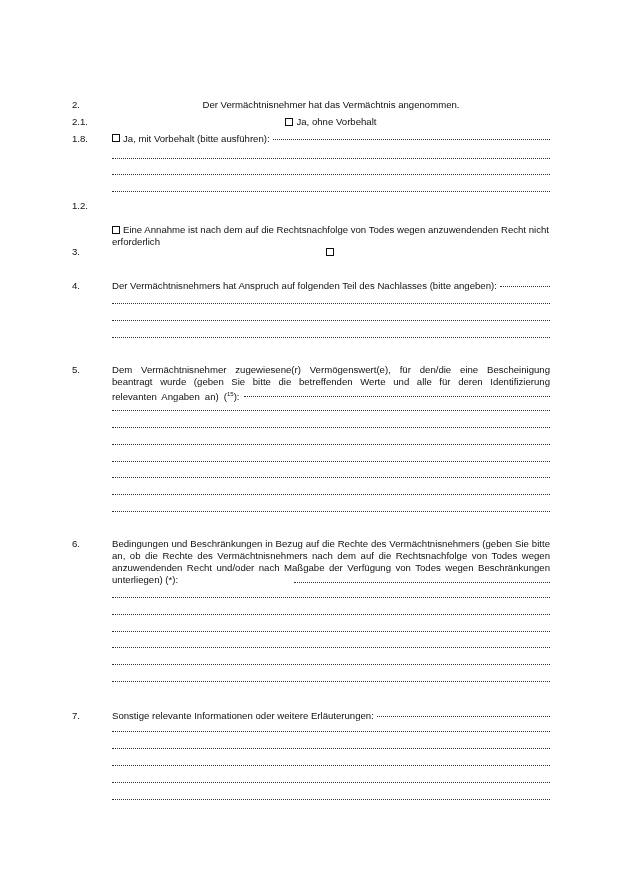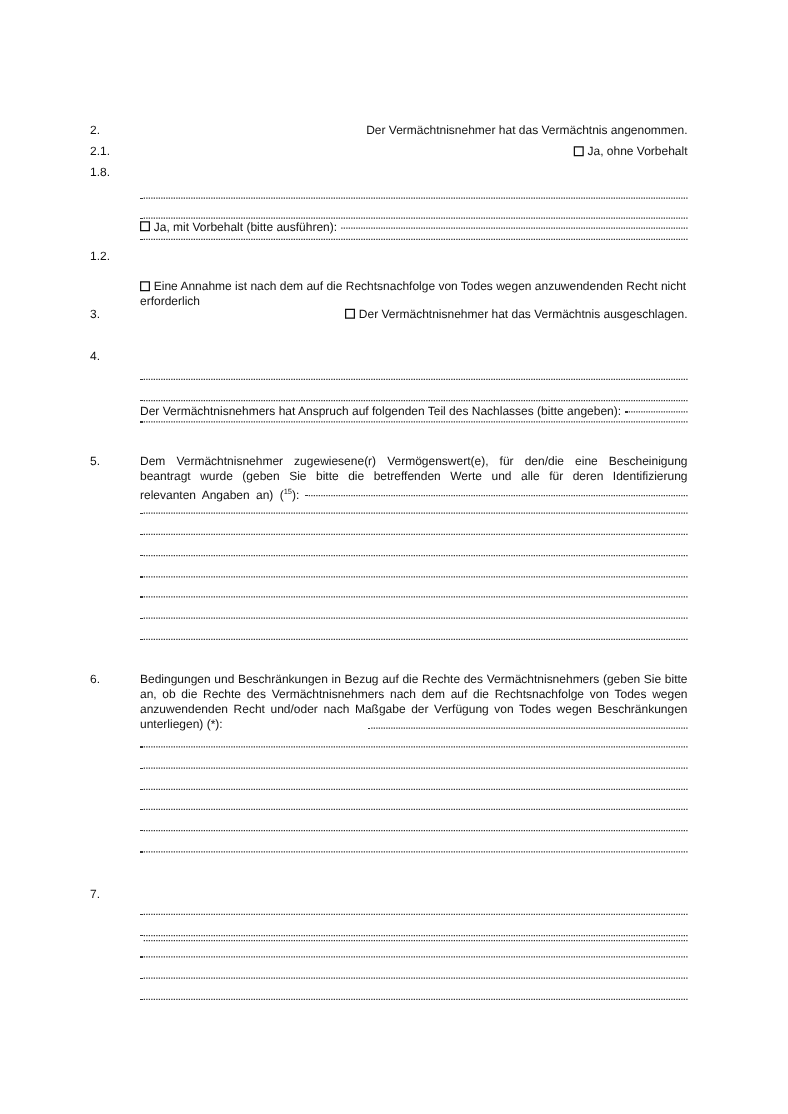--- a/index.html
+++ b/index.html
@@ -1,24 +1,24 @@
 <!DOCTYPE html>
 <html><head>
   <meta charset="utf-8">
   <style>
     html, body { margin: 0; padding: 0; background: #ffffff; }
     body { width: 630px; height: 891px; position: relative; overflow: hidden;
       font-family: "Liberation Sans", sans-serif; font-size: 9.6px; color: #111111; }
     .row { position: absolute; left: 72px; width: 478px; }
     .num { position: absolute; left: 0; top: 0; }
     .txt { position: absolute; left: 40px; width: 438px; line-height: 12px; text-align: justify; }
-    .single { white-space: nowrap; text-align: right; }
+    .single { white-space: nowrap; text-align: center; }
     .cb { display: inline-block; width: 8px; height: 8px; border: 1px solid #111; margin-right: 3px; vertical-align: -1px; box-sizing: border-box; }
     .dots { position: absolute; left: 112px; width: 438px; height: 0; border-bottom: 1px dotted #333; }
-    .lead { display: flex; align-items: baseline; white-space: nowrap; margin-top: 44px; }
+    .lead { display: flex; align-items: baseline; white-space: nowrap; }
     .lead .fill { flex: 1; border-bottom: 1px dotted #333; margin-left: 3px; transform: translateY(-2px); }
     sup { font-size: 6px; vertical-align: 4px; }
   </style>
 </head>
 <body>
 
 <div class="row" style="top:99px;">
   <span class="num">2.</span>
   <span class="txt single">Der Vermächtnisnehmer hat das Vermächtnis angenommen.</span>
 </div>
@@ -45,21 +45,21 @@
 <div class="row" style="top:200px;">
   <span class="num">1.2.</span>
   <span class="txt" style="text-align:left;margin-top:24px;">
     <span class="cb"></span><span>Eine Annahme ist nach dem auf die Rechtsnachfolge von Todes wegen anzuwendenden Recht nicht erforderlich</span>
   </span>
 </div>
 
 <div class="row" style="top:246px;">
   <span class="num">3.</span>
   <span class="txt single">
-    <span class="cb"></span><span>Der Vermächtnisnehmer hat das Vermächtnis ausgeschlagen.</span>
+    <span class="cb"></span>
   </span>
 </div>
 
 <div class="row" style="top:280px;">
   <span class="num">4.</span>
   <span class="txt lead">
     <span>Der Vermächtnisnehmers hat Anspruch auf folgenden Teil des Nachlasses (bitte angeben):</span>
       <span class="fill"></span>
   </span>
 </div>
@@ -90,20 +90,21 @@
 <div class="dots" style="top:597px;"></div>
 <div class="dots" style="top:614px;"></div>
 <div class="dots" style="top:631px;"></div>
 <div class="dots" style="top:647px;"></div>
 <div class="dots" style="top:664px;"></div>
 <div class="dots" style="top:681px;"></div>
 
 <div class="row" style="top:710px;">
   <span class="num">7.</span>
   <span class="txt lead">
+    <span>Sonstige relevante Informationen oder weitere Erläuterungen:</span>
       <span class="fill"></span>
   </span>
 </div>
 <div class="dots" style="top:731px;"></div>
 <div class="dots" style="top:748px;"></div>
 <div class="dots" style="top:765px;"></div>
 <div class="dots" style="top:782px;"></div>
 <div class="dots" style="top:799px;"></div>
 
 </body></html>

